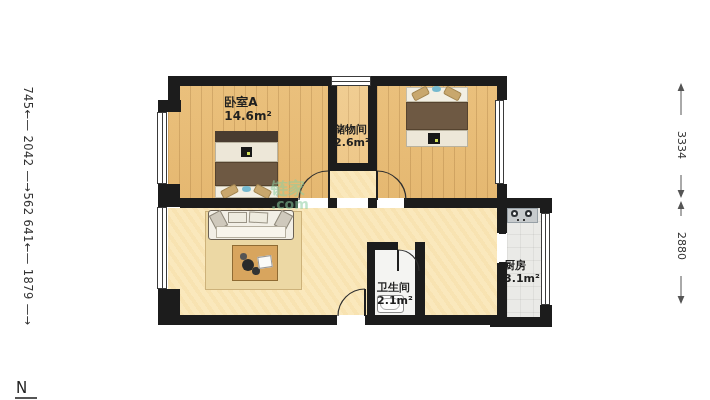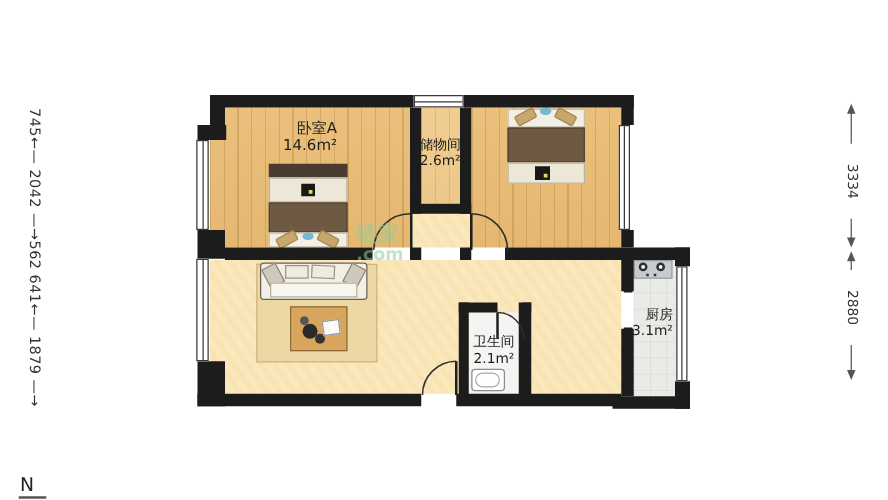--- a/index.html
+++ b/index.html
@@ -19,33 +19,33 @@
         linear-gradient(#f0cd92,#eec88a);z-index:1;}
   .cream{background:repeating-linear-gradient(55deg,rgba(238,203,130,.18) 0 4px,rgba(0,0,0,0) 4px 9px),#fae8bc;z-index:1;}
   .tile{background-image:linear-gradient(rgba(0,0,0,.05) 1px,transparent 1px),
         linear-gradient(90deg,rgba(0,0,0,.05) 1px,transparent 1px);
         background-size:13px 13px;background-color:#eaeae7;z-index:1;}
   .bathfloor{background:#f4f4f2;z-index:2;}
   
   .f{z-index:3;}
   .leaf{background:#1f1f1f;z-index:5;}
   .overlay{position:absolute;left:0;top:0;z-index:5;}
-  .rlabel{position:absolute;z-index:6;text-align:right;transform:translateX(-50%);
-          font-size:12px;line-height:13.5px;font-weight:400;color:#1f1f1f;white-space:nowrap;}
-  .rlabel.small{font-size:11px;line-height:12.5px;}
+  .rlabel{position:absolute;z-index:6;text-align:left;transform:translateX(-50%);
+          font-size:12px;line-height:13.5px;font-weight:700;color:#1f1f1f;white-space:nowrap;}
+  .rlabel.small{font-size:11px;line-height:12.5px;margin-top:14px;}
   .dim-left{position:absolute;left:-95px;top:198px;width:244px;height:16px;transform:rotate(90deg);
             text-align:center;font-size:11.5px;color:#333;white-space:nowrap;letter-spacing:.4px;z-index:7;}
   .dim-num{position:absolute;width:60px;height:14px;transform:rotate(90deg);text-align:center;
            font-size:11px;color:#333;background:#fff;z-index:7;line-height:14px;}
   .compass{position:absolute;left:16px;top:379px;font-size:15px;color:#222;z-index:7;}
   .compass-line{position:absolute;left:15px;top:397px;width:22px;height:1.5px;background:#555;z-index:7;}
   .wm{position:absolute;left:266px;top:174px;display:flex;align-items:center;z-index:8;
       color:rgba(140,205,160,.55);pointer-events:none;}
   .wm-brand{font-size:46px;font-weight:800;letter-spacing:1px;line-height:46px;}
-  .wm-right{margin-left:19px;margin-top:6px;}
+  .wm-right{margin-left:5px;margin-top:6px;}
   .wm-cjk{font-size:17px;font-weight:800;line-height:17px;}
   .wm-tld{font-size:14px;font-weight:800;line-height:15px;}
   .pillow{background:#c8a76d;border:1px solid #a3854f;border-radius:2px;}
   .tv{background:#181818;}
   .tv:after{content:"";position:absolute;right:2px;bottom:2px;width:3px;height:3px;background:#d4e157;}
   .burner{border:2px solid #2b2f33;border-radius:50%;background:#fff;}
 </style>
 </head>
 <body>
 

